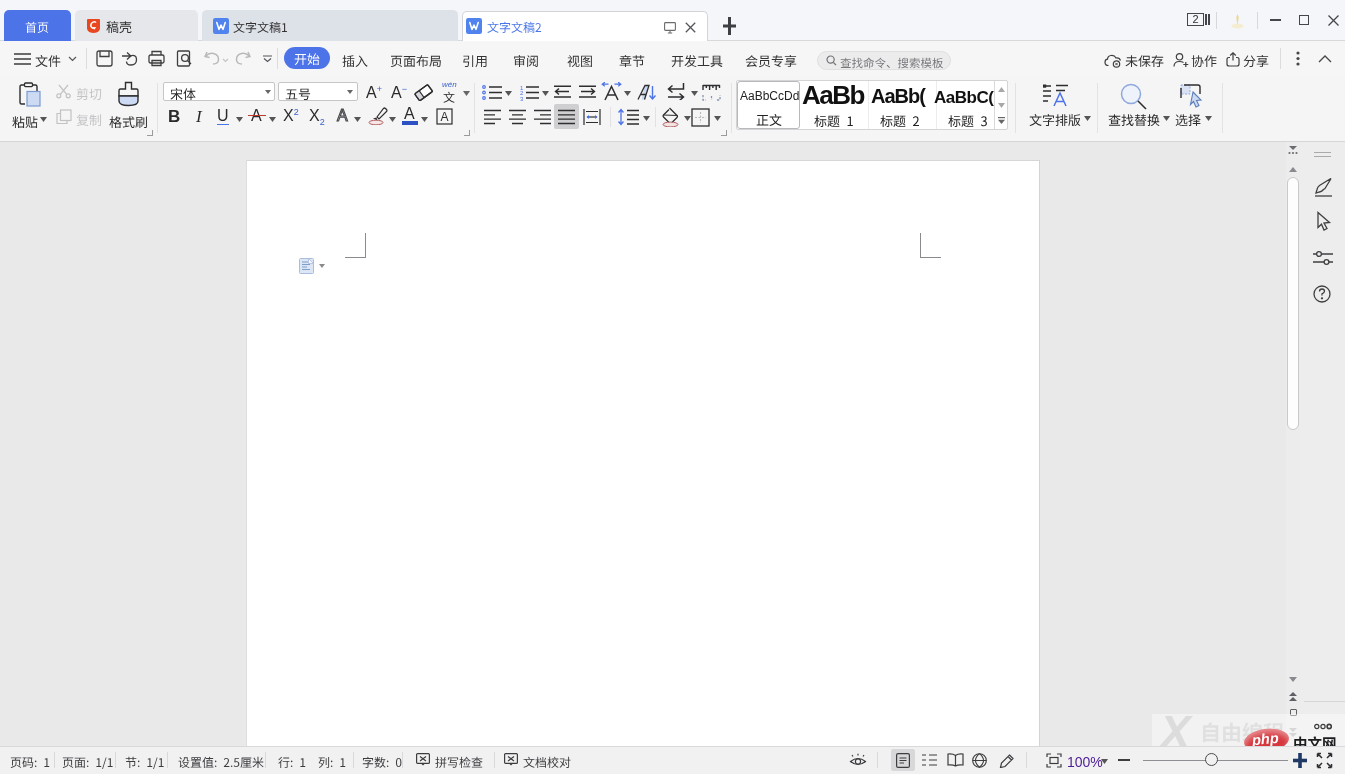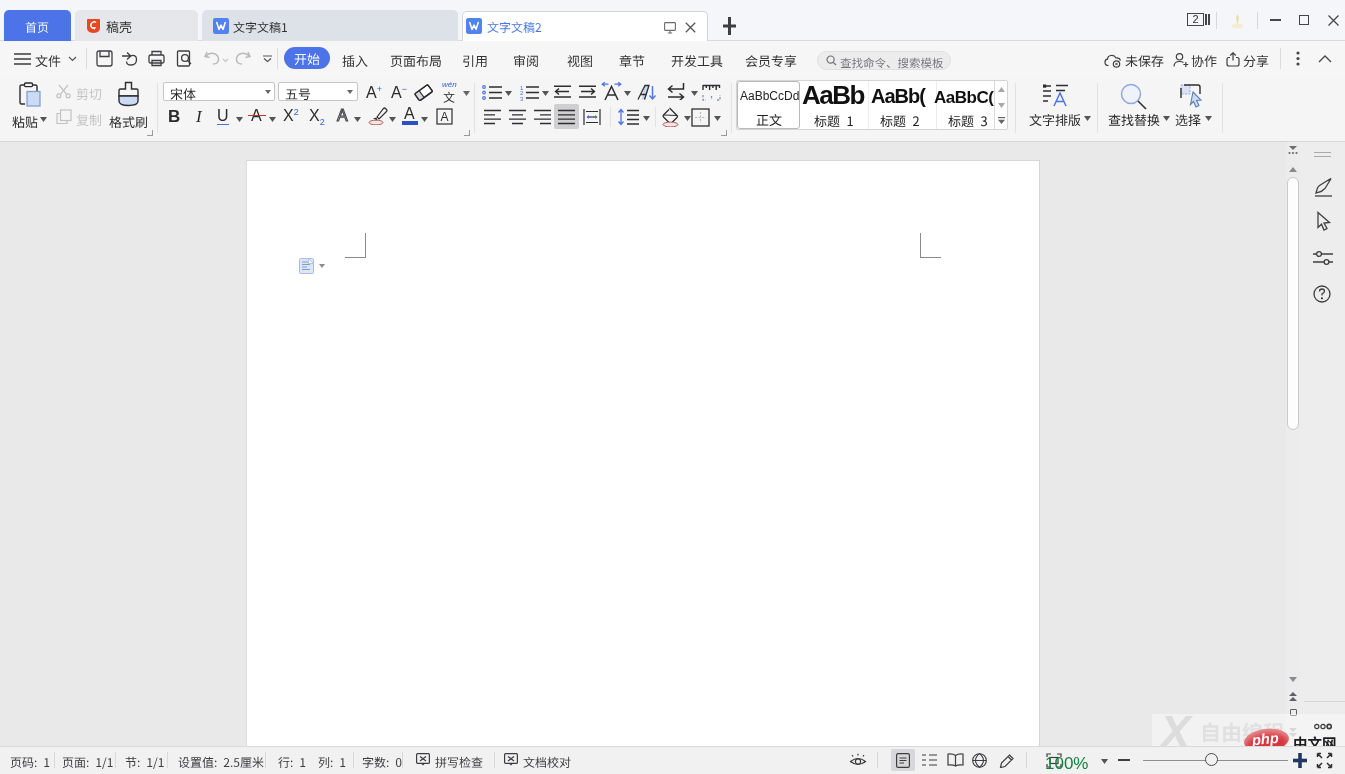--- a/index.html
+++ b/index.html
@@ -944,21 +944,21 @@
     <svg width="17" height="15" viewBox="0 0 17 15" fill="none" stroke="#3d3d40" stroke-width="1.2">
       <path d="M10.5 2 L14 5.5 L6 13.5 L1.5 14.5 L2.5 10 Z M9 3.5 L12.5 7"></path>
     </svg>
   </div>
 <div class="ico" style="left:1046px;top:753px">
     <svg width="16" height="15" viewBox="0 0 16 15" fill="none" stroke="#3d3d40" stroke-width="1.2">
       <path d="M1 4 V1 H5 M11 1 H15 V4 M15 11 V14 H11 M5 14 H1 V11"></path>
       <rect x="4" y="4.5" width="8" height="6"></rect>
     </svg>
   </div>
-<div class="abs" style="left:1045px;top:754px;font-size:17px;color:#15803d">100%</div>
+<div class="abs" style="left:1067px;top:754px;font-size:14px;color:#4c1d95">100%</div>
 <div class="ico" style="left:1101px;top:759px">
     <svg width="7" height="5" viewBox="0 0 7 5" fill="#555">
       <path d="M0 0 H7 L3.5 5Z"></path>
     </svg>
   </div>
 <div class="abs" style="left:1118px;top:759px;width:12px;height:1.6px;background:#3d3d40"></div>
 <div class="abs" style="left:1143px;top:760px;width:145px;height:1.2px;background:#8f8f93"></div>
 <div class="abs" style="left:1205px;top:753px;width:13px;height:13px;border:1.4px solid #4a4a4e;border-radius:50%;background:#f1f1f2"></div>
 <div class="ico" style="left:1293px;top:753px">
     <svg width="14" height="15" viewBox="0 0 14 15" fill="#1f3864">

